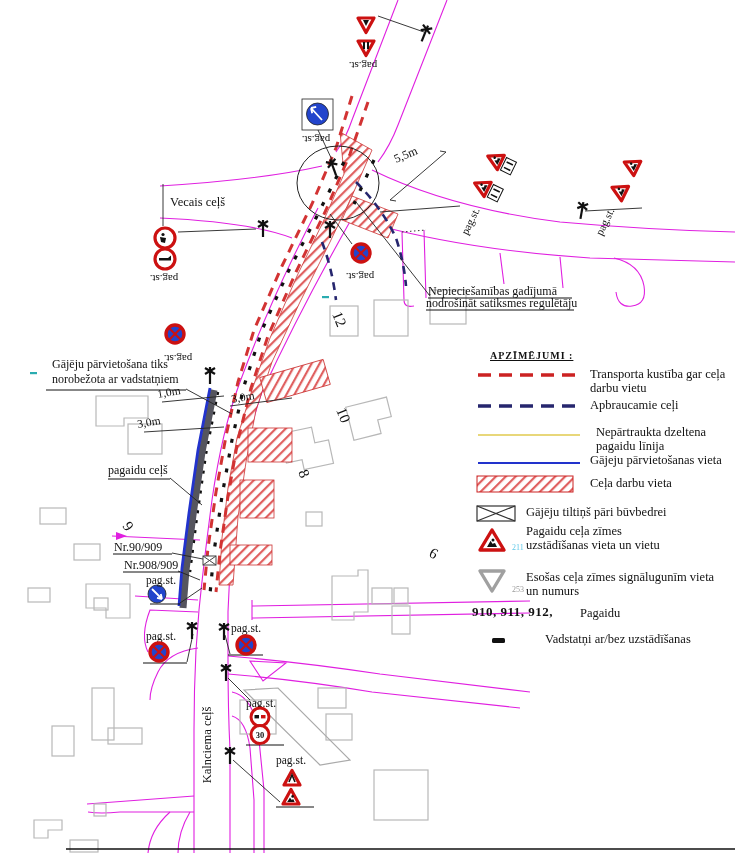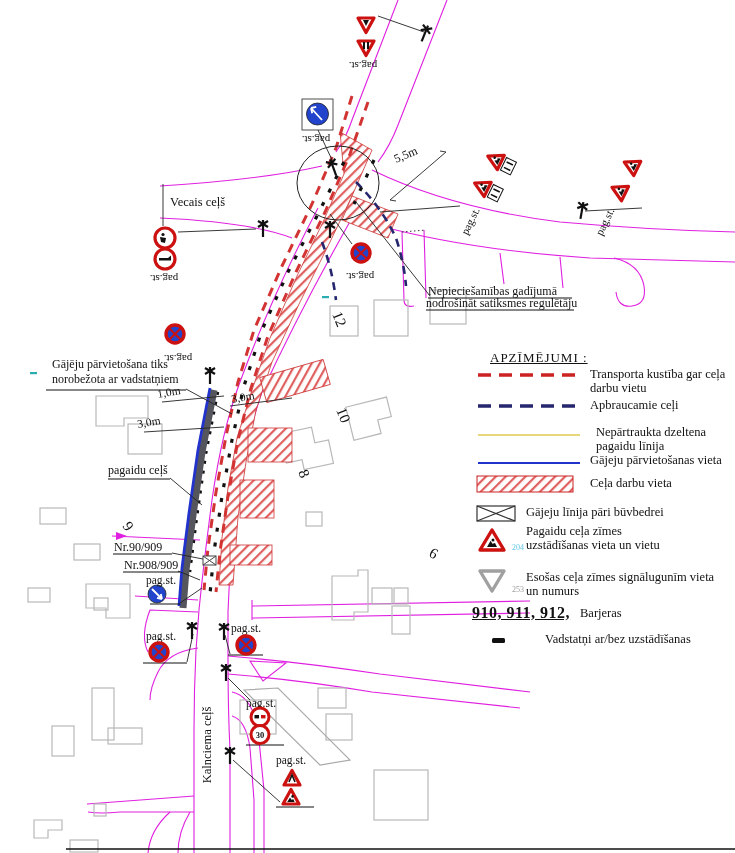--- a/index.html
+++ b/index.html
@@ -1,26 +1,26 @@
 <!DOCTYPE html>
 <html><head>
 <meta charset="utf-8">
 <style>
   html,body{margin:0;padding:0;background:#fff;}
   #stage{position:relative;width:735px;height:853px;background:#fff;overflow:hidden;
          font-family:"Liberation Serif",serif;color:#111;}
   svg text{font-family:"Liberation Serif",serif;fill:#111;}
   
   #legend{position:absolute;left:472px;top:348px;width:262px;height:330px;font-size:12.5px;}
-  #legend .lg-title{position:absolute;left:18px;top:2px;font-size:13px;font-weight:normal;
+  #legend .lg-title{position:absolute;left:18px;top:2px;font-size:10px;font-weight:bold;
         letter-spacing:1px;text-decoration:underline;}
   .lg-row{position:absolute;left:0;width:262px;}
   .lg-sw{position:absolute;left:4px;top:0;}
   .lg-lbl{position:absolute;top:-3px;line-height:1.15;}
-  .codes{font-weight:bold;text-decoration:underline;letter-spacing:.5px;font-size:16px;}
+  .codes{font-weight:bold;letter-spacing:.5px;font-size:13px;}
   .lg-num{position:absolute;font-size:8px;}
 </style>
 </head>
 <body>
 
 <div id="stage">
 
 <svg width="735" height="853" viewBox="0 0 735 853">
   <defs>
     <pattern id="hatch" patternUnits="userSpaceOnUse" width="7" height="7" patternTransform="rotate(45)">
@@ -337,44 +337,44 @@
       <rect x="1" y="1" width="96" height="16" fill="url(#hatch)" stroke="#cc2222" stroke-width="1"></rect>
     </svg>
     <div class="lg-lbl" style="left:118px;top:1px;width:150px">Ceļa darbu  vieta</div>
   </div>
 
   <div class="lg-row" style="top:156px">
     <svg class="lg-sw" width="42" height="20">
       <rect x="1" y="2" width="38" height="15" fill="#fff" stroke="#333" stroke-width="1.2"></rect>
       <path d="M1,2 L39,17 M1,17 L39,2" stroke="#333" stroke-width="1.2"></path>
     </svg>
-    <div class="lg-lbl" style="left:54px;top:1px;width:200px">Gājeju līnija pāri būvbedrei</div>
+    <div class="lg-lbl" style="left:54px;top:1px;width:200px">Gājēju tiltiņš pāri būvbedrei</div>
   </div>
 
   <div class="lg-row" style="top:179px">
     <svg class="lg-sw" width="40" height="28">
       <path d="M16,3 L28,23 L4,23 Z" fill="#fff" stroke="#cc1111" stroke-width="3.4" stroke-linejoin="round"></path>
       <circle cx="17" cy="13" r="1.5" fill="#111"></circle>
           <path d="M11,20 h10 l-2,-4 -2.6,0.8 -1.8,-3 z" fill="#111"></path>
     </svg>
-    <span class="lg-num" style="left:40px;top:16px;color:#5fc8e8">204</span>
+    <span class="lg-num" style="left:40px;top:16px;color:#5fc8e8">211</span>
     <div class="lg-lbl" style="left:54px;width:140px">Pagaidu ceļa zīmes uzstādīšanas vieta un vietu</div>
   </div>
 
   <div class="lg-row" style="top:219px">
     <svg class="lg-sw" width="40" height="28">
       <path d="M4,4 L28,4 L16,24 Z" fill="#fff" stroke="#a0a0a0" stroke-width="3.4" stroke-linejoin="round"></path>
     </svg>
     <span class="lg-num" style="left:40px;top:18px;color:#9a9a9a">253</span>
     <div class="lg-lbl" style="left:54px;top:3px;width:200px">Esošas ceļa zīmes signālugunīm vieta un numurs</div>
   </div>
 
   <div class="lg-row" style="top:256px">
     <span class="codes" style="position:absolute;left:0;top:0">910, 911, 912,</span>
-    <div class="lg-lbl" style="left:108px;top:2px;width:120px">Barjeras</div>
+    <div class="lg-lbl" style="left:108px;top:2px;width:120px">Pagaidu</div>
   </div>
 
   <div class="lg-row" style="top:288px">
     <svg class="lg-sw" style="left:18px" width="20" height="10">
       <rect x="2" y="2" width="13" height="5" rx="1.5" fill="#111"></rect>
     </svg>
     <div class="lg-lbl" style="left:73px;top:-4px;width:190px">Vadstatņi ar/bez uzstādīšanas</div>
   </div>
 </div>
 

